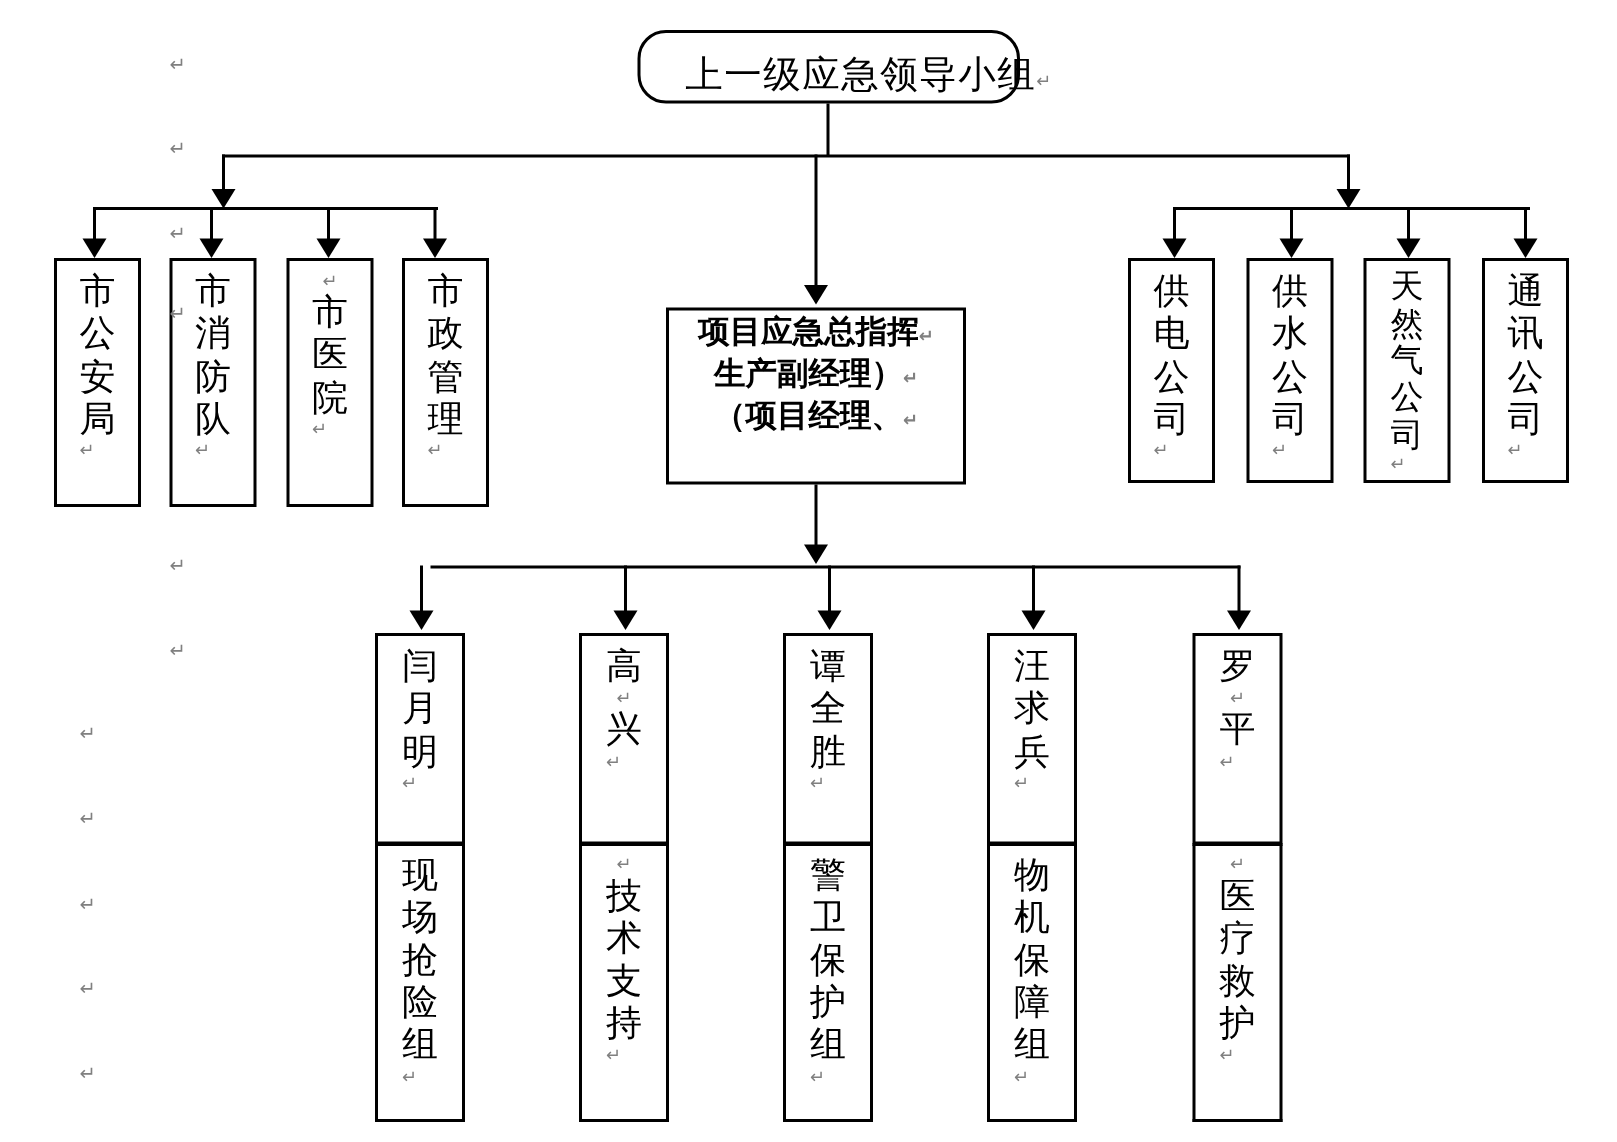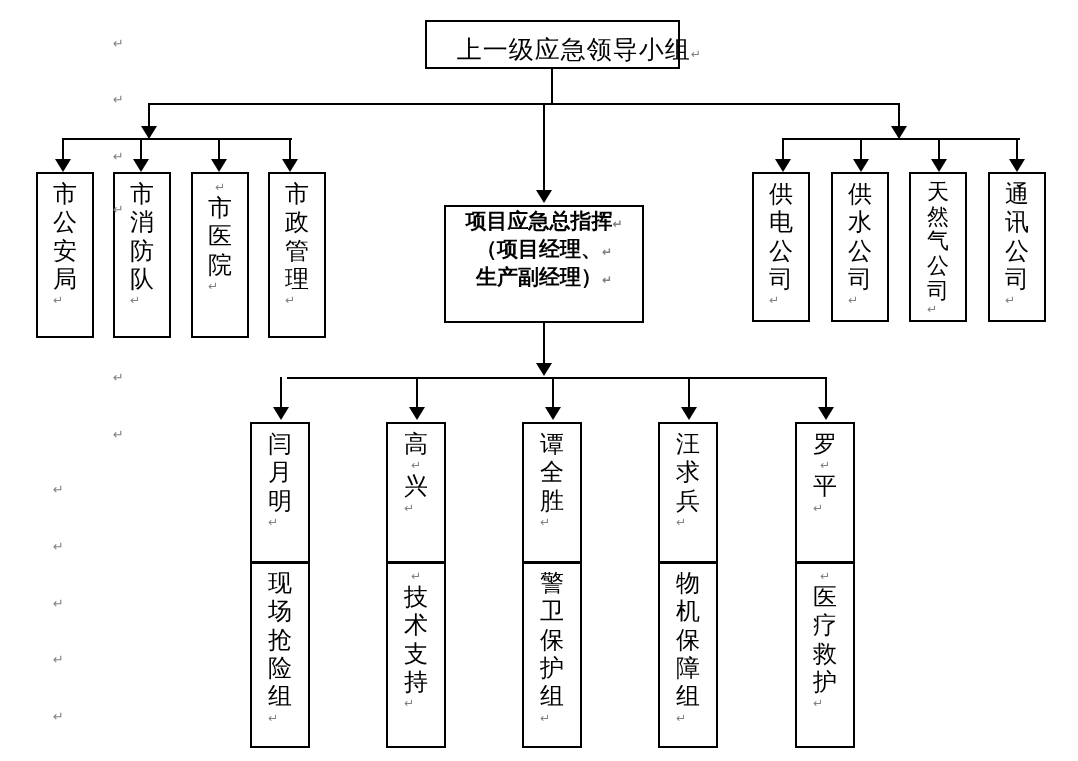--- a/index.html
+++ b/index.html
@@ -24,20 +24,21 @@
     box-sizing: border-box;
     border: 2px solid #000000;
     background: #ffffff;
     display: flex;
     flex-direction: column;
     align-items: center;
   }
   .box-top {
     justify-content: center;
     align-items: center;
+    border-radius: 19px;
   }
   .node-text {
     font-family: "DejaVu Serif", "Liberation Serif", serif;
     color: #000000;
     line-height: 1.0;
     white-space: pre;
   }
 
   
   .root-label {
@@ -138,22 +139,22 @@
   <div class="vline" style="left:543px; top:103px; height:88px;"></div>
   <div class="arrow-down" style="left:536px; top:190px;"></div>
 
   <div class="hline" style="left:62px; top:138px; width:230px;"></div>
 
   <div class="hline" style="left:782px; top:138px; width:238px;"></div>
 
   <div class="box" style="left:444px; top:205px; width:200px; height:118px; justify-content:flex-start;">
     <div class="cmd-label">
       <span class="cmd-line"><span>项目应急总指挥</span><span class="pil-inline">↵</span></span>
+      <span class="cmd-line"><span>生产副经理）</span><span class="pil-inline">↵</span></span>
       <span class="cmd-line"><span>（项目经理、</span><span class="pil-inline">↵</span></span>
-      <span class="cmd-line"><span>生产副经理）</span><span class="pil-inline">↵</span></span>
     </div>
   </div>
 
   <div class="vline" style="left:543px; top:323px; height:42px;"></div>
   <div class="arrow-down" style="left:536px; top:363px;"></div>
 
   <div class="hline" style="left:287px; top:377px; width:540px;"></div>
 
   <div id="left-layer">
       <div class="vline" style="left: 62px; top: 138px; height: 25px;"></div>

